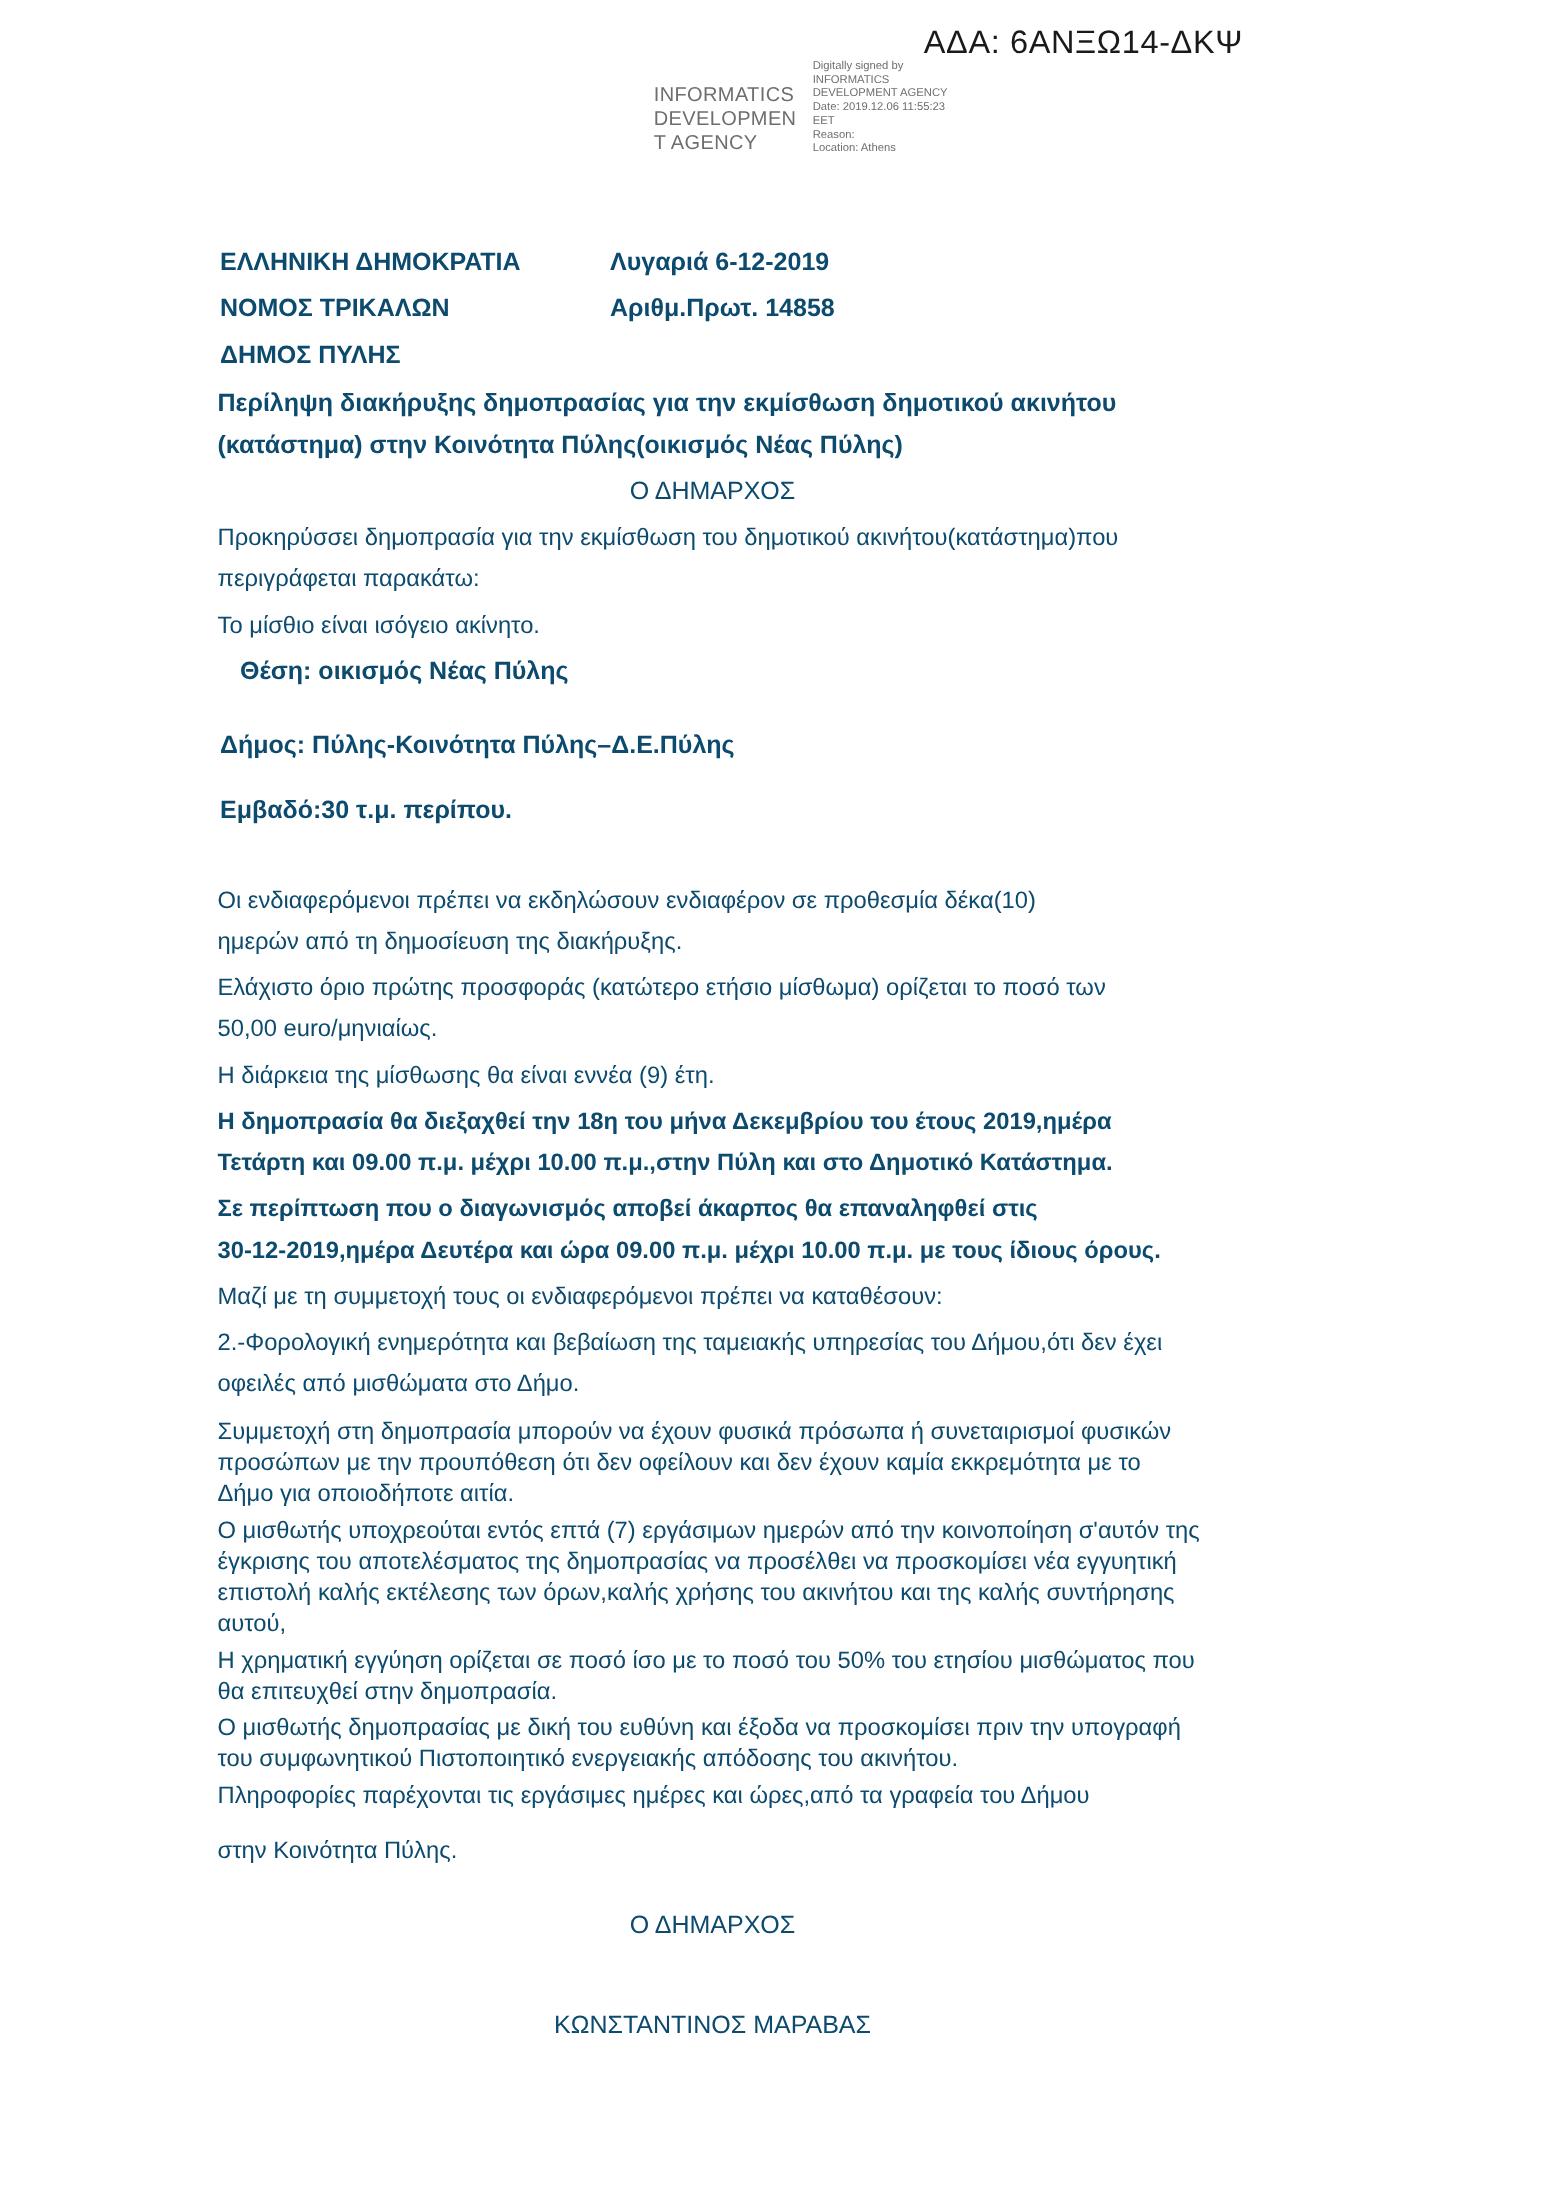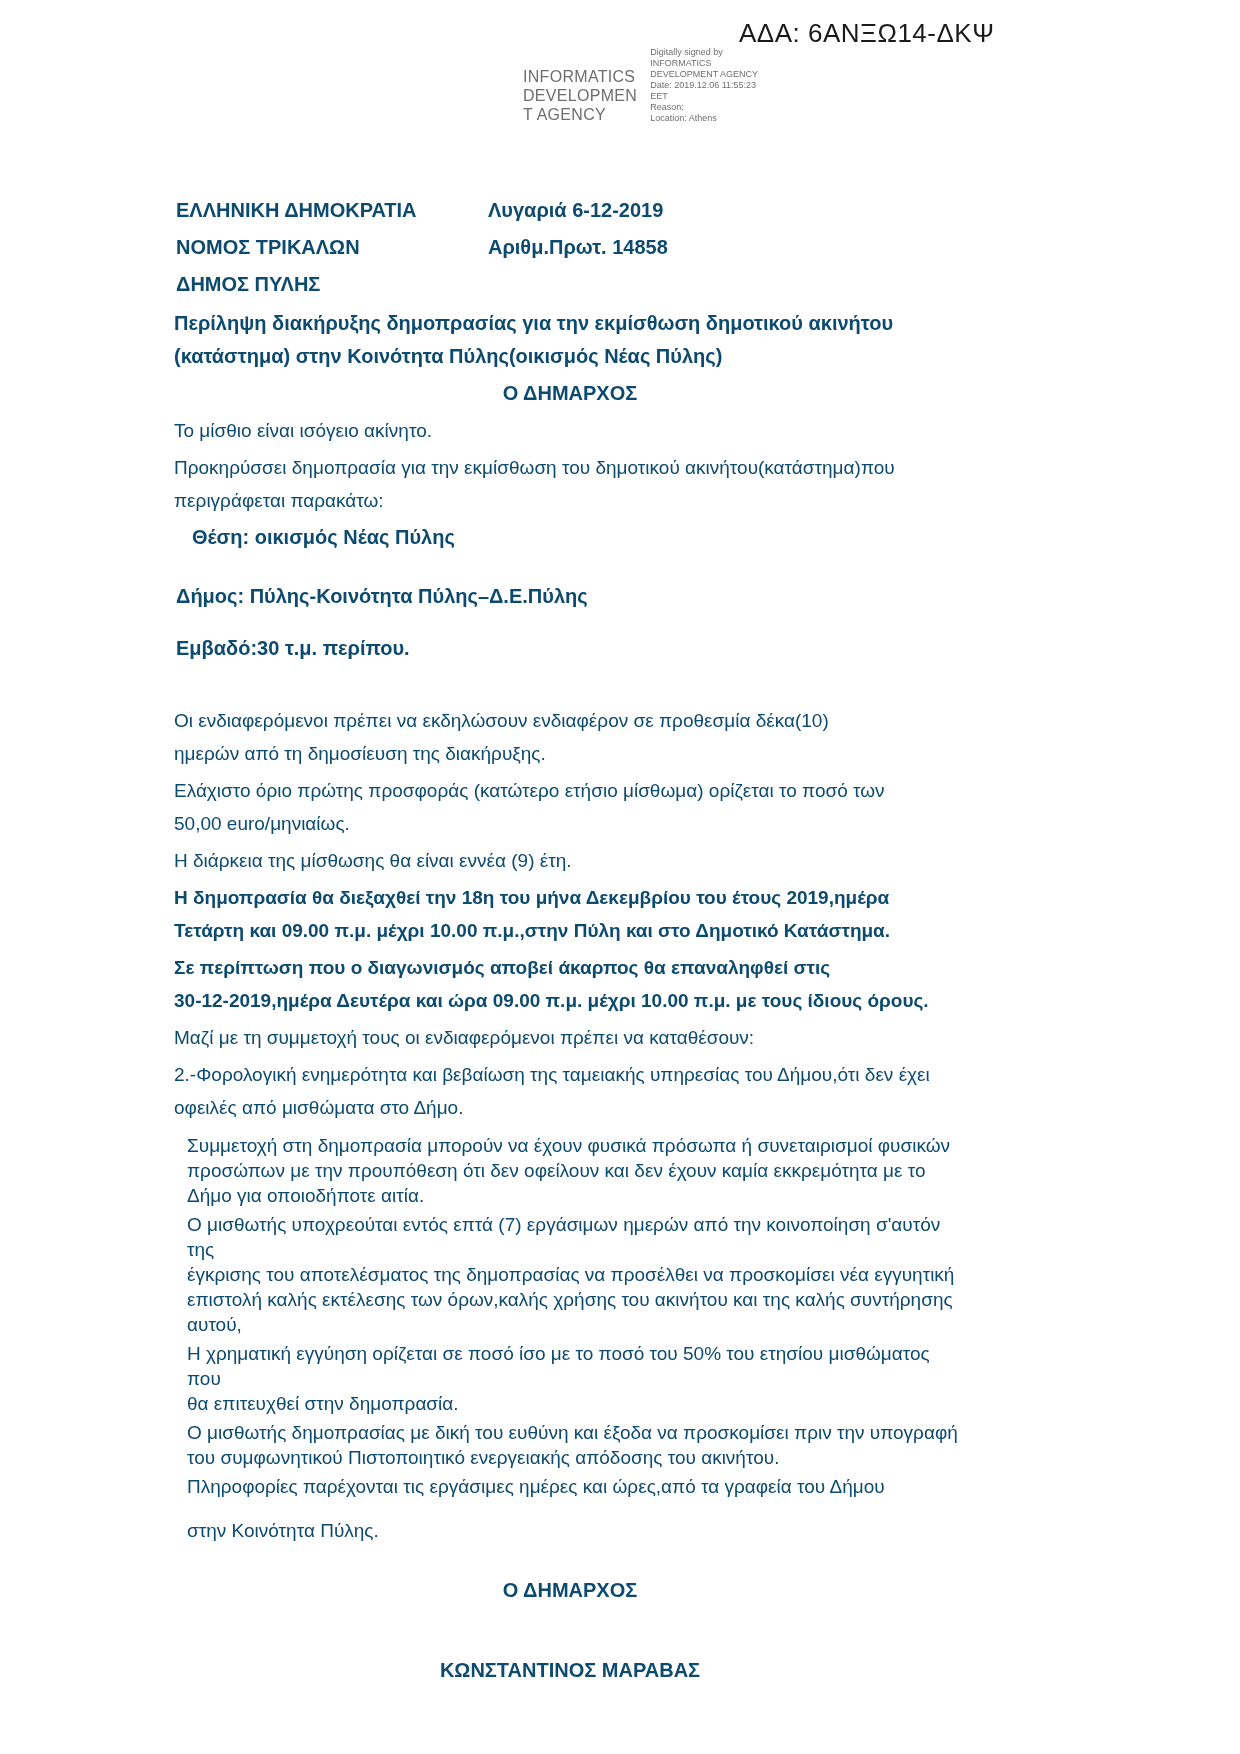--- a/index.html
+++ b/index.html
@@ -61,27 +61,27 @@
     font-weight: bold;
     font-size: 20px;
     line-height: 33px;
   }
   .doc-title {
     font-weight: bold;
     font-size: 20px;
     line-height: 33px;
   }
   .center-heading {
-    font-weight: bold;
+    font-weight: normal;
     font-size: 20px;
     line-height: 33px;
     text-align: center;
   }
   .wide   { line-height: 33px; }
-  .tight  { line-height: 25px; margin-left: 13px; }
+  .tight  { line-height: 25px; }
   .bold   { font-weight: bold; }
   .loc-block { line-height: 24px; margin-bottom: 14px; font-size: 20px; }
   .thesi  { line-height: 33px; font-size: 20px; margin-left: 18px; }
   .info2  { margin-top: 15px; }
   .gap-top-sm { margin-top: 5px; }
   .footer-heading { margin-top: 27px; }
   .footer-name    { margin-top: 43px; }
 </style>
 </head>
 <body>
@@ -112,23 +112,23 @@
       <div>Αριθμ.Πρωτ. 14858</div>
       <div>ΔΗΜΟΣ ΠΥΛΗΣ</div>
       <div></div>
     </div>
 
     <div class="doc-title">Περίληψη διακήρυξης δημοπρασίας για την εκμίσθωση δημοτικού ακινήτου
 (κατάστημα) στην Κοινότητα Πύλης(οικισμός Νέας Πύλης)</div>
 
     <div class="center-heading">Ο ΔΗΜΑΡΧΟΣ</div>
 
-    <p class="wide">Το μίσθιο είναι ισόγειο ακίνητο.</p>
     <p class="wide">Προκηρύσσει δημοπρασία για την εκμίσθωση του δημοτικού ακινήτου(κατάστημα)που
 περιγράφεται παρακάτω:</p>
+    <p class="wide">Το μίσθιο είναι ισόγειο ακίνητο.</p>
     <p class="thesi bold">Θέση: οικισμός Νέας Πύλης</p>
     <div class="loc-block bold">
       <div>Δήμος: Πύλης-Κοινότητα Πύλης–Δ.Ε.Πύλης</div>
       <div>Εμβαδό:30 τ.μ. περίπου.</div>
     </div>
     <p class="wide">Οι ενδιαφερόμενοι πρέπει να εκδηλώσουν ενδιαφέρον σε προθεσμία δέκα(10)
 ημερών από τη δημοσίευση της διακήρυξης.</p>
     <p class="wide">Ελάχιστο όριο πρώτης προσφοράς (κατώτερο ετήσιο μίσθωμα) ορίζεται το ποσό των
 50,00 euro/μηνιαίως.</p>
     <p class="wide">Η διάρκεια της μίσθωσης θα είναι εννέα (9) έτη.</p>

